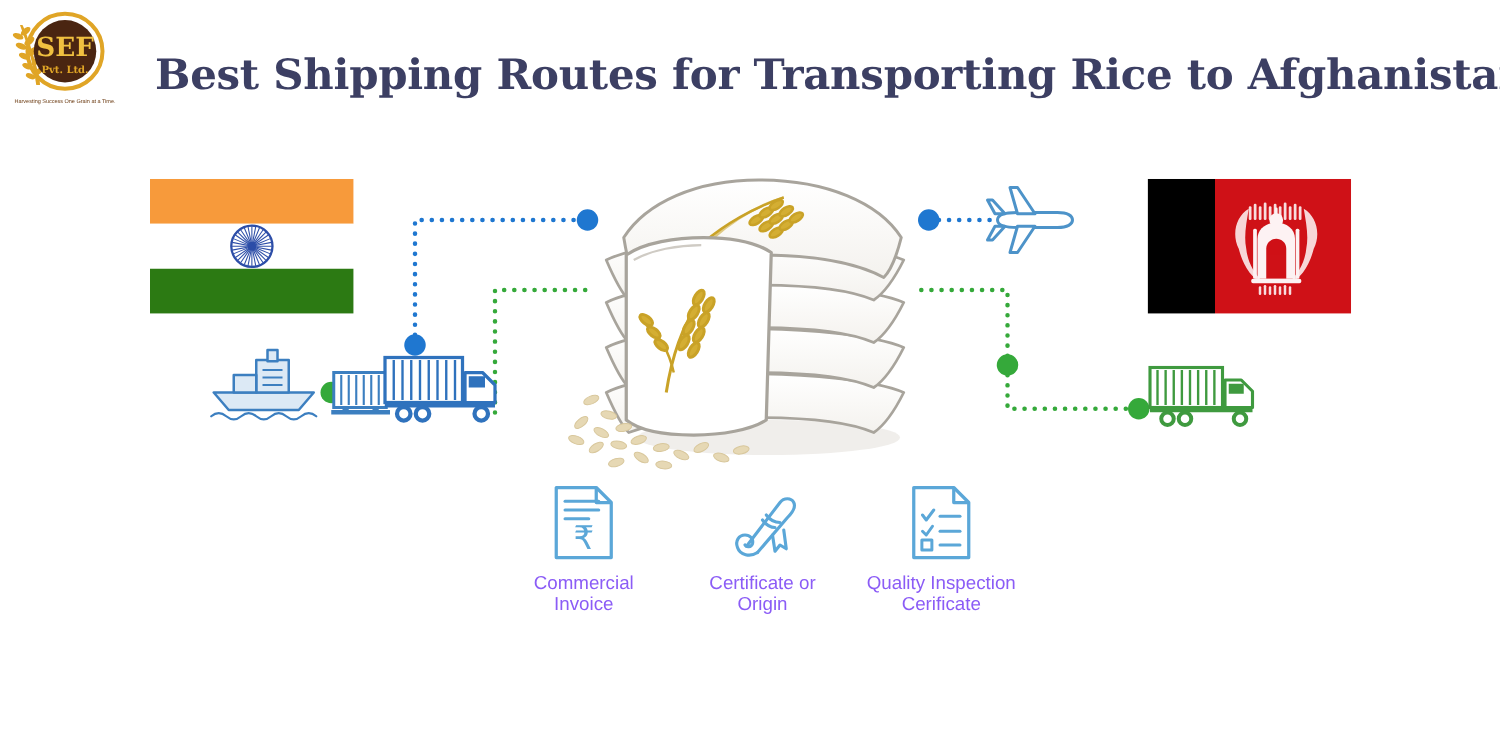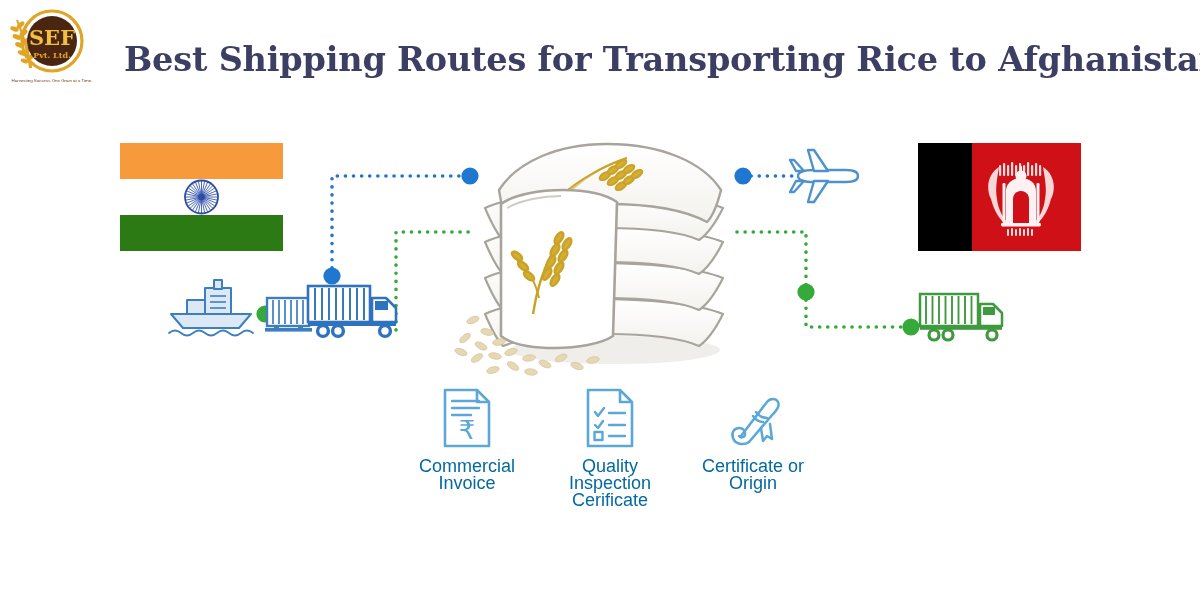--- a/index.html
+++ b/index.html
@@ -96,23 +96,23 @@
   }
   .doc-icon {
     height: 64px;
     display: flex;
     align-items: center;
     justify-content: center;
   }
   .doc-label {
     margin-top: 8px;
     font-family: "Liberation Sans", sans-serif;
-    font-size: 18px;
+    font-size: 15px;
     line-height: 17px;
-    color: #0369a1;
+    color: #8b5cf6;
     text-align: center;
     white-space: pre-line;
   }
 </style>
 </head>
 <body>
 
 <div id="canvas">
 
   <div id="logo">
@@ -432,48 +432,48 @@
           </g>
           <text x="26" y="52" text-anchor="middle" font-family="DejaVu Sans, sans-serif" font-size="26" fill="#5ba7d8">₹</text>
         </svg>
       </div>
       <div class="doc-label">Commercial
 Invoice</div>
     </div>
 
     <div class="doc-item">
       <div class="doc-icon">
+        <svg width="60" height="60" viewBox="0 0 60 60" xmlns="http://www.w3.org/2000/svg">
+          <g fill="none" stroke="#5ba7d8" stroke-width="2.5" stroke-linejoin="round" stroke-linecap="round">
+            <path d="M18 48 L44 14 C47 10 53 10 55 14 C57 18 54 22 50 26 L26 54"></path>
+            <path d="M26 54 C20 58 12 56 10 50 C8 45 11 40 16 40 C20 40 23 43 22 47 C21 50 17 50 16 48"></path>
+            <path d="M30 28 C33 32 36 34 40 34"></path>
+            <path d="M33 24 C36 28 40 30 44 30"></path>
+            <path d="M38 40 L40 53 L44 48 L49 51 L47 36"></path>
+          </g>
+        </svg>
+      </div>
+      <div class="doc-label">Certificate or
+Origin</div>
+    </div>
+
+    <div class="doc-item">
+      <div class="doc-icon">
         <svg width="52" height="62" viewBox="0 0 52 62" xmlns="http://www.w3.org/2000/svg">
           <path d="M4 3 L36 3 L48 15 L48 59 L4 59 Z" fill="#ffffff" stroke="#5ba7d8" stroke-width="2.6" stroke-linejoin="round"></path>
           <path d="M36 3 L36 15 L48 15" fill="none" stroke="#5ba7d8" stroke-width="2.6" stroke-linejoin="round"></path>
           <g fill="none" stroke="#5ba7d8" stroke-width="2.4" stroke-linecap="round" stroke-linejoin="round">
             <path d="M11 25 L14 29 L20 21"></path>
             <path d="M11 38 L14 41 L19 34"></path>
             <rect x="10.5" y="45" width="8" height="8"></rect>
             <line x1="25" y1="26" x2="41" y2="26"></line>
             <line x1="25" y1="38" x2="41" y2="38"></line>
             <line x1="25" y1="49" x2="41" y2="49"></line>
           </g>
         </svg>
       </div>
       <div class="doc-label">Quality Inspection
 Cerificate</div>
     </div>
 
-    <div class="doc-item">
-      <div class="doc-icon">
-        <svg width="60" height="60" viewBox="0 0 60 60" xmlns="http://www.w3.org/2000/svg">
-          <g fill="none" stroke="#5ba7d8" stroke-width="2.5" stroke-linejoin="round" stroke-linecap="round">
-            <path d="M18 48 L44 14 C47 10 53 10 55 14 C57 18 54 22 50 26 L26 54"></path>
-            <path d="M26 54 C20 58 12 56 10 50 C8 45 11 40 16 40 C20 40 23 43 22 47 C21 50 17 50 16 48"></path>
-            <path d="M30 28 C33 32 36 34 40 34"></path>
-            <path d="M33 24 C36 28 40 30 44 30"></path>
-            <path d="M38 40 L40 53 L44 48 L49 51 L47 36"></path>
-          </g>
-        </svg>
-      </div>
-      <div class="doc-label">Certificate or
-Origin</div>
-    </div>
-
   </div>
 
 </div>
 
 </body></html>

